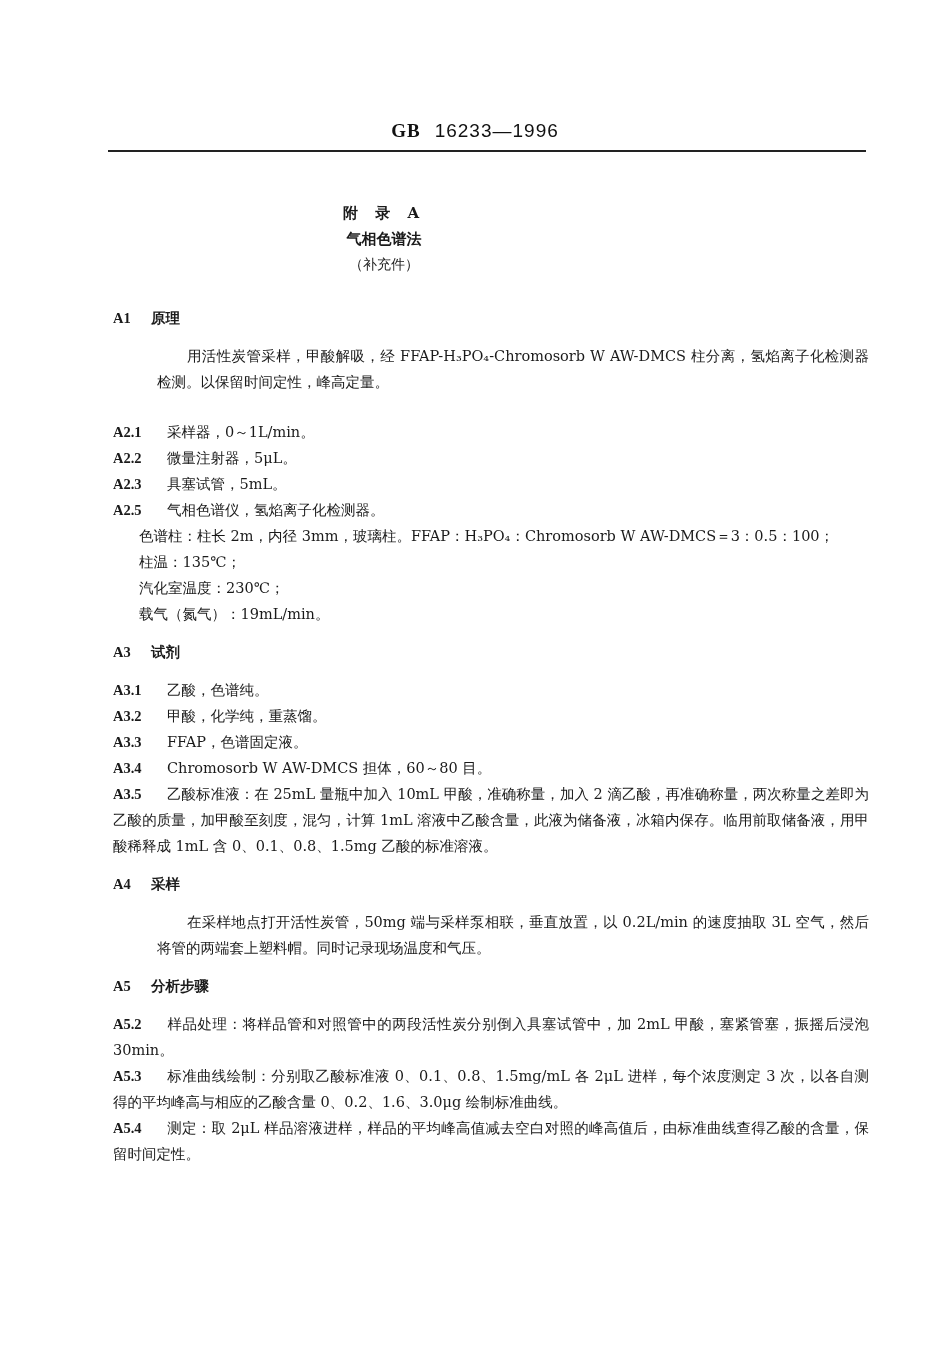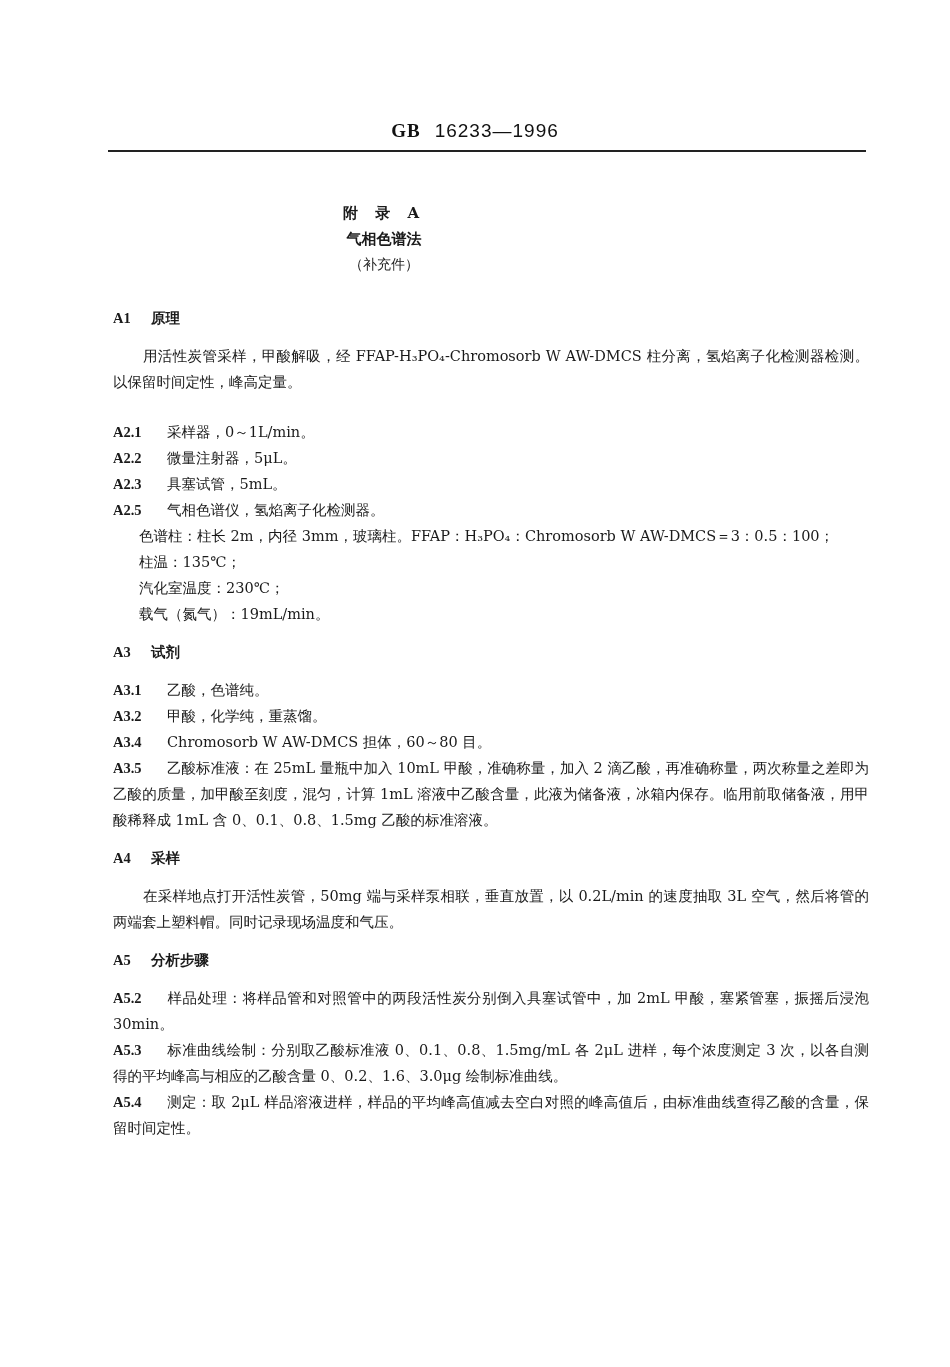--- a/index.html
+++ b/index.html
@@ -18,21 +18,21 @@
     position: absolute; top: 150px; left: 108px; width: 758px; height: 0;
     border-top: 2px solid #222;
   }
   .title-block { position: absolute; top: 200px; left: 0; width: 768px; text-align: center; }
   .title-block .annex { font-size: 15px; font-weight: bold; letter-spacing: 6px; line-height: 26px; }
   .title-block .method { font-size: 15px; font-weight: bold; line-height: 26px; }
   .title-block .supp { font-size: 14px; line-height: 26px; font-family: Liberation Serif, serif; }
   .content { position: absolute; left: 113px; top: 305px; width: 756px; font-size: 14.5px; }
   .sec-head { font-weight: bold; line-height: 26px; }
   .sec-head .num { font-family: "Liberation Serif", serif; display: inline-block; width: 38px; }
-  .para { text-indent: 30px; line-height: 26px; text-align: justify; }
+  .para { text-indent: 30px; line-height: 26px; text-align: justify; margin-left: 44px; }
   .item { line-height: 26px; text-align: justify; }
   .item .num { font-weight: bold; font-family: "Liberation Serif", serif; display: inline-block; width: 54px; }
   .sub { padding-left: 26px; line-height: 26px; }
 </style>
 </head>
 <body>
 
 <div class="header-code">
   <b>GB</b><span>16233—1996</span>
 </div>
@@ -63,20 +63,21 @@
   <div class="sub">汽化室温度：230℃；</div>
   <div class="sub">载气（氮气）：19mL/min。</div>
   <div style="height:12px"></div>
 
   <div class="sec-head">
     <span class="num">A3</span><span>试剂</span>
   </div>
   <div style="height:12px"></div>
   <div class="item"><span class="num">A3.1</span><span>乙酸，色谱纯。</span></div>
   <div class="item"><span class="num">A3.2</span><span>甲酸，化学纯，重蒸馏。</span></div>
+  <div class="item"><span class="num">A3.3</span><span>FFAP，色谱固定液。</span></div>
   <div class="item"><span class="num">A3.4</span><span>Chromosorb W AW-DMCS 担体，60～80 目。</span></div>
   <div class="item"><span class="num">A3.5</span><span>乙酸标准液：在 25mL 量瓶中加入 10mL 甲酸，准确称量，加入 2 滴乙酸，再准确称量，两次称量之差即为乙酸的质量，加甲酸至刻度，混匀，计算 1mL 溶液中乙酸含量，此液为储备液，冰箱内保存。临用前取储备液，用甲酸稀释成 1mL 含 0、0.1、0.8、1.5mg 乙酸的标准溶液。</span></div>
   <div style="height:12px"></div>
 
   <div class="sec-head">
     <span class="num">A4</span><span>采样</span>
   </div>
   <div style="height:12px"></div>
   <div class="para">在采样地点打开活性炭管，50mg 端与采样泵相联，垂直放置，以 0.2L/min 的速度抽取 3L 空气，然后将管的两端套上塑料帽。同时记录现场温度和气压。</div>
   <div style="height:12px"></div>

